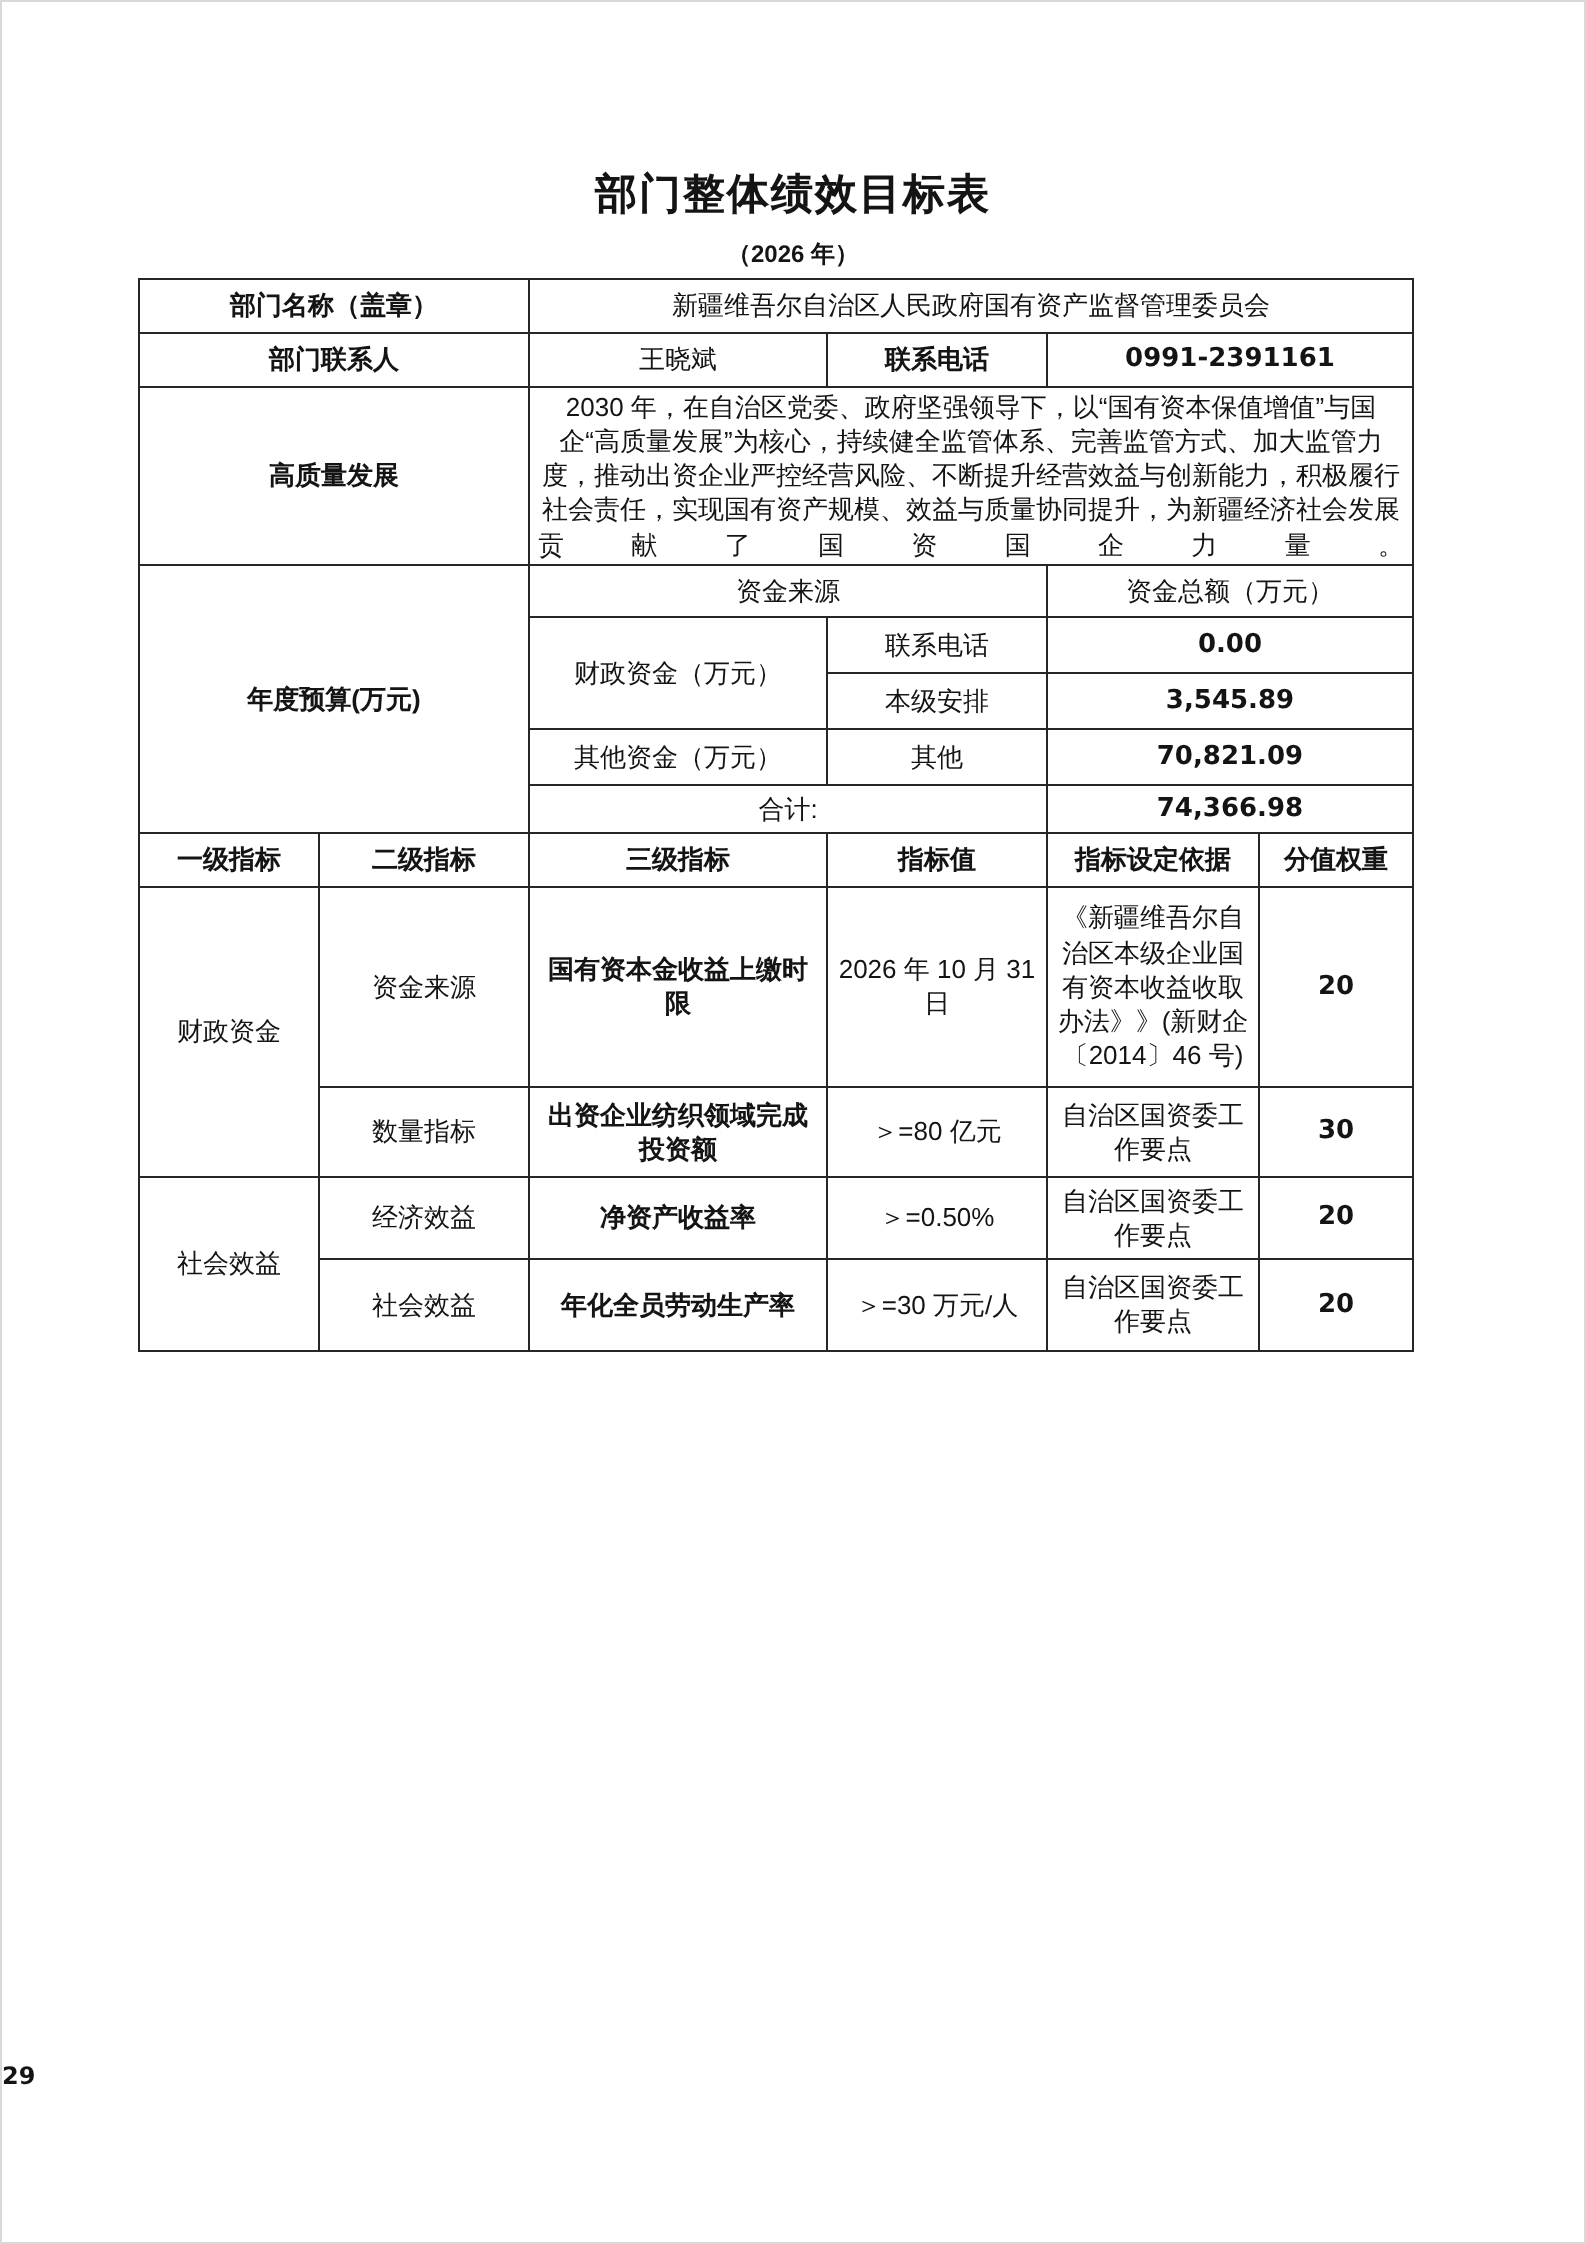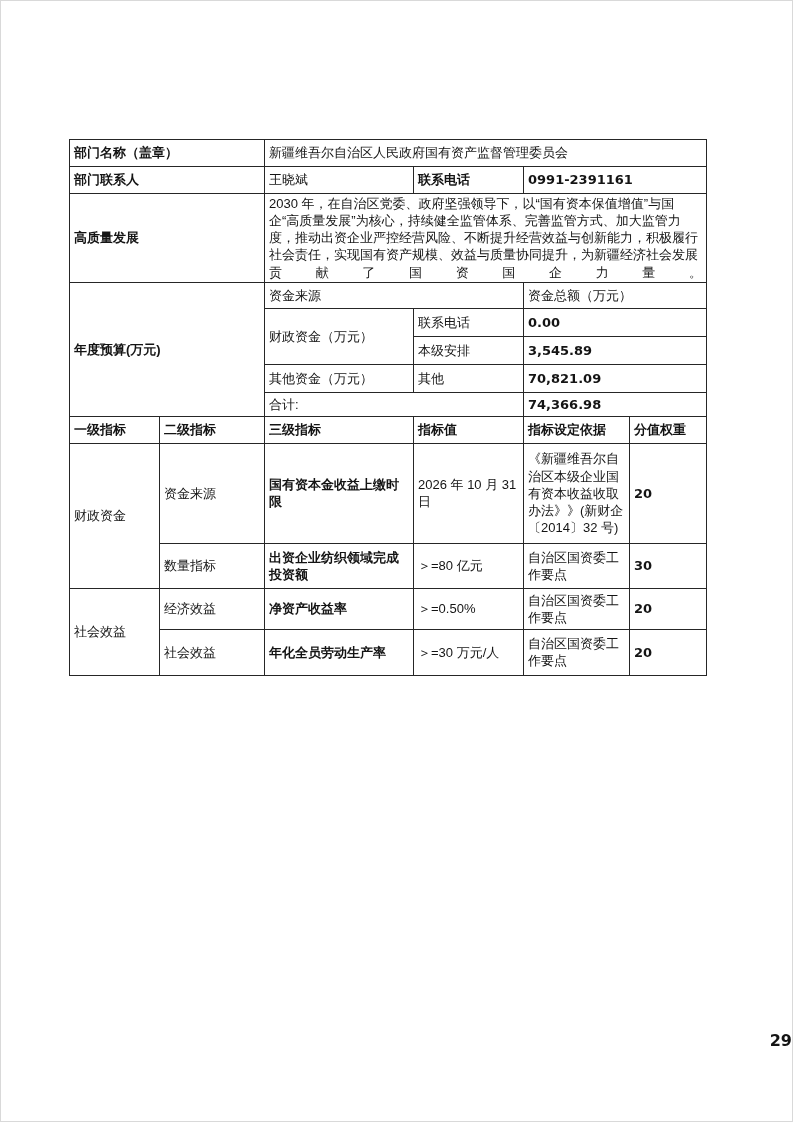--- a/index.html
+++ b/index.html
@@ -32,21 +32,21 @@
   }
   table.main {
     position: absolute;
     left: 68px; top: 138px;
     width: 637px;
     border-collapse: collapse;
     table-layout: fixed;
   }
   table.main td {
     border: 1px solid #262626;
-    text-align: left;
+    text-align: center;
     vertical-align: middle;
     font-size: 13px;
     line-height: 1.32;
     padding: 1px 4px;
     overflow: hidden;
   }
   .b { font-weight: bold; }
   .num {
     font-family: "DejaVu Sans", sans-serif;
     font-weight: 600;
@@ -67,31 +67,33 @@
   .l3cell {
     font-size: 12.5px;
     line-height: 19px;
     padding: 0 2px;
     font-weight: bold;
   }
   .valcell { font-size: 12.5px; padding: 0 2px; }
   .pageno {
     position: absolute;
     top: 1030px; left: 0; right: 0;
-    text-align: right;
+    text-align: left;
     font-family: "DejaVu Sans", sans-serif;
-    font-size: 16px;
+    font-size: 12px;
     font-weight: 600;
   }
 </style>
 </head>
 <body>
 
 <div class="sheet">
 
+  <div class="doc-title">部门整体绩效目标表</div>
+  <div class="doc-subtitle">（2026 年）</div>
 
   <table class="main">
     <colgroup>
       <col style="width:90px">
         <col style="width:105px">
         <col style="width:149px">
       <col style="width:110px">
         <col style="width:106px">
         <col style="width:77px">
     </colgroup>
@@ -145,21 +147,21 @@
       <td class="b">指标值</td>
       <td class="b">指标设定依据</td>
       <td class="b">分值权重</td>
     </tr>
 
     <tr style="height:100px">
       <td rowspan="2">财政资金</td>
       <td>资金来源</td>
       <td class="l3cell">国有资本金收益上缴时限</td>
       <td class="valcell">2026 年 10 月 31 日</td>
-      <td class="basis">《新疆维吾尔自治区本级企业国有资本收益收取办法》》(新财企〔2014〕32 号)</td>
+      <td class="basis">《新疆维吾尔自治区本级企业国有资本收益收取办法》》(新财企〔2014〕46 号)</td>
       <td class="num">20</td>
     </tr>
 
     <tr style="height:45px">
       <td>数量指标</td>
       <td class="l3cell">出资企业纺织领域完成投资额</td>
       <td class="valcell">＞=80 亿元</td>
       <td class="basis">自治区国资委工作要点</td>
       <td class="num">30</td>
     </tr>

